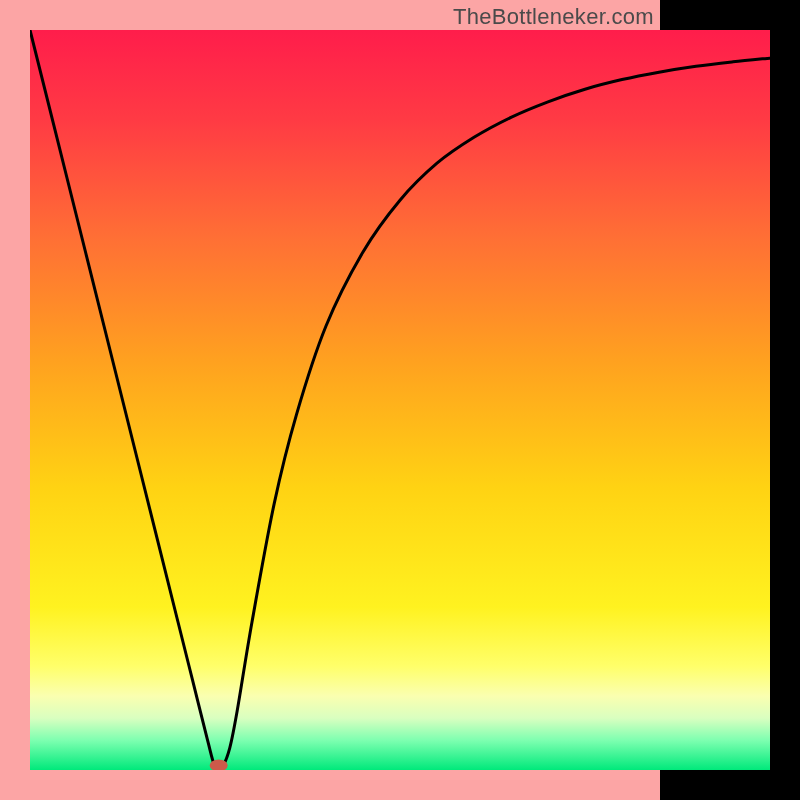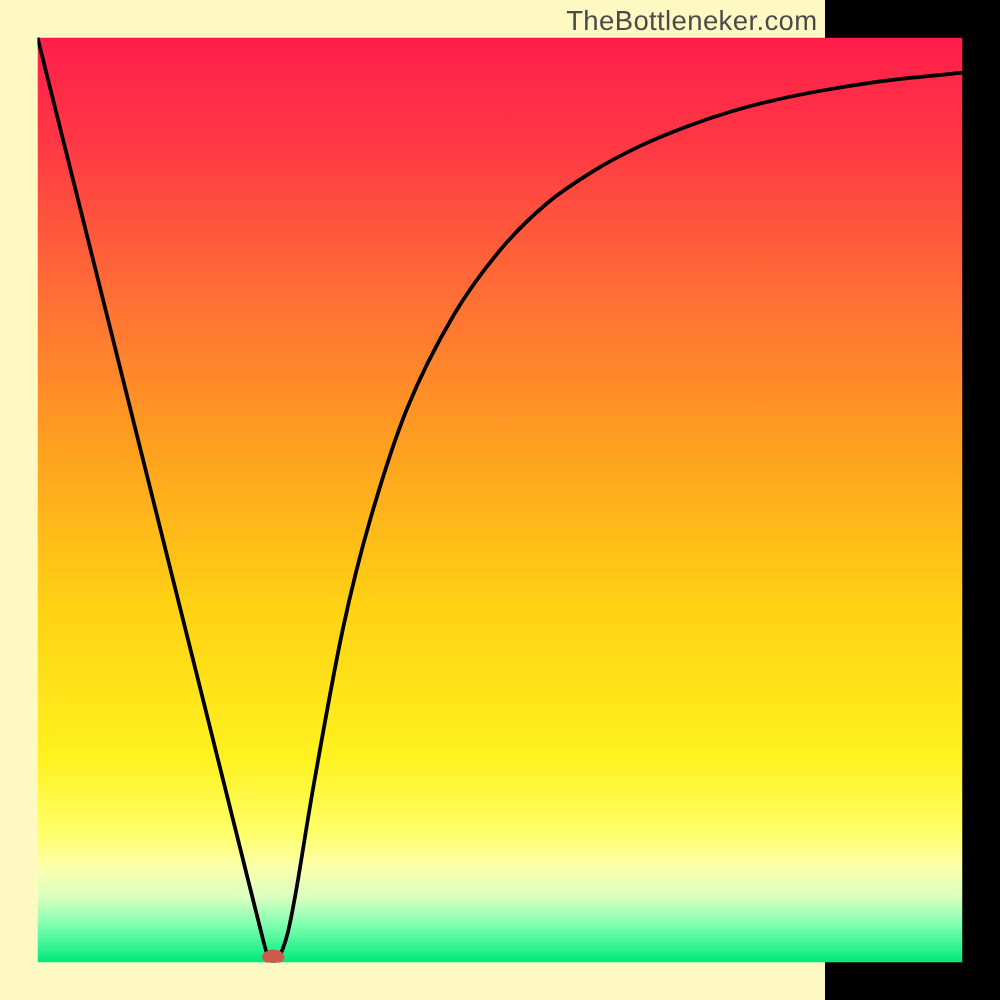--- a/index.html
+++ b/index.html
@@ -8,21 +8,21 @@
     width: 800px;
     height: 800px;
     overflow: hidden;
     background: #000;
     font-family: Arial, Helvetica, sans-serif;
   }
   .frame {
     position: relative;
     width: 660px;
     height: 800px;
-    background: #fef9c3;
+    background: #fca5a5;
   }
   .plot {
     position: absolute;
     left: 30px;
     top: 30px;
     width: 740px;
     height: 740px;
   }
   .gradient {
     position: absolute;

